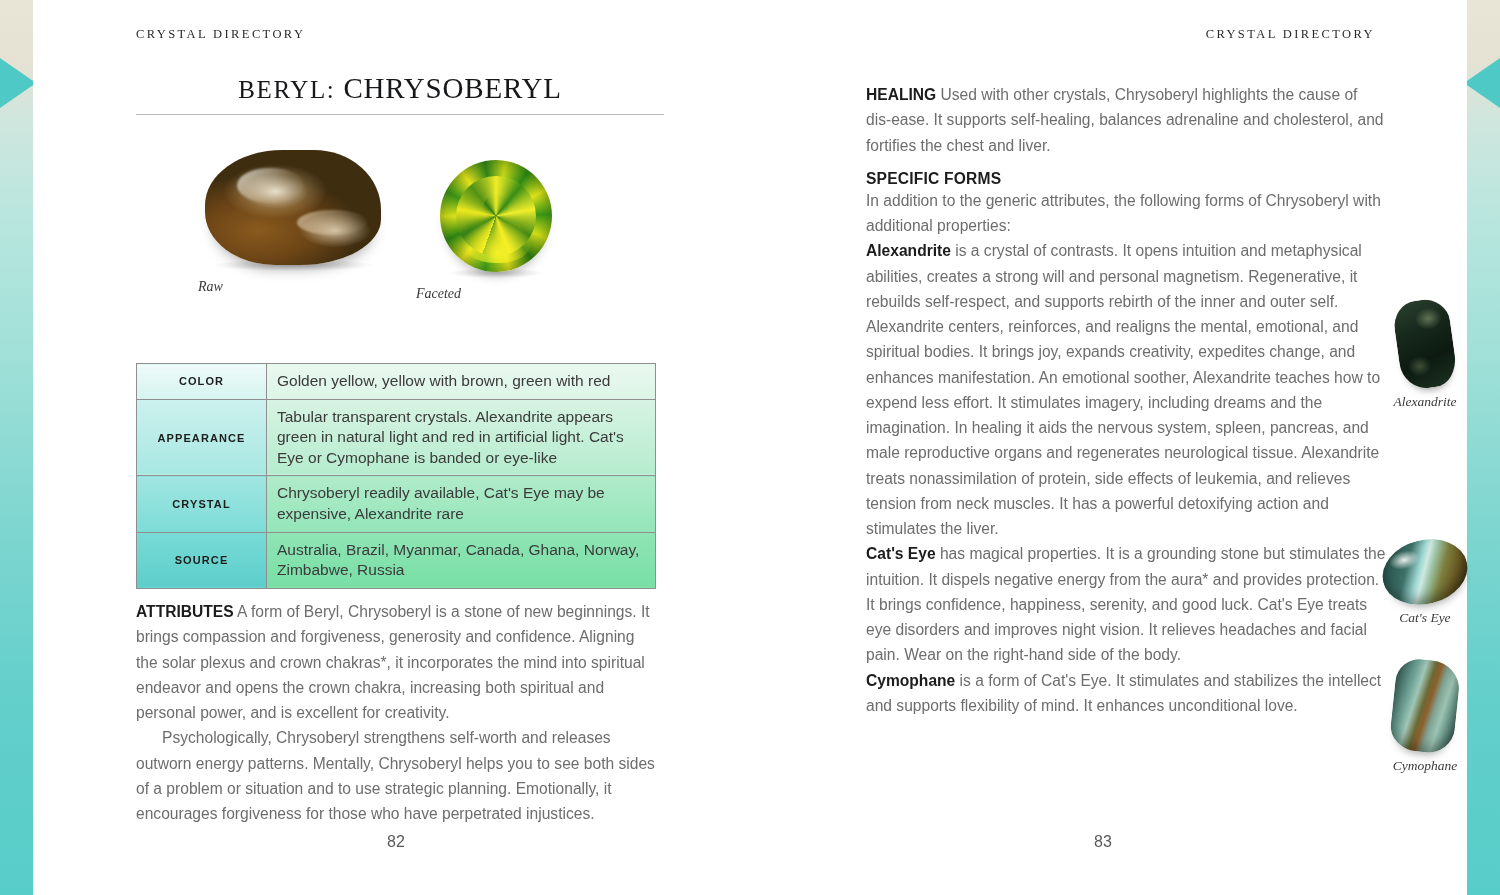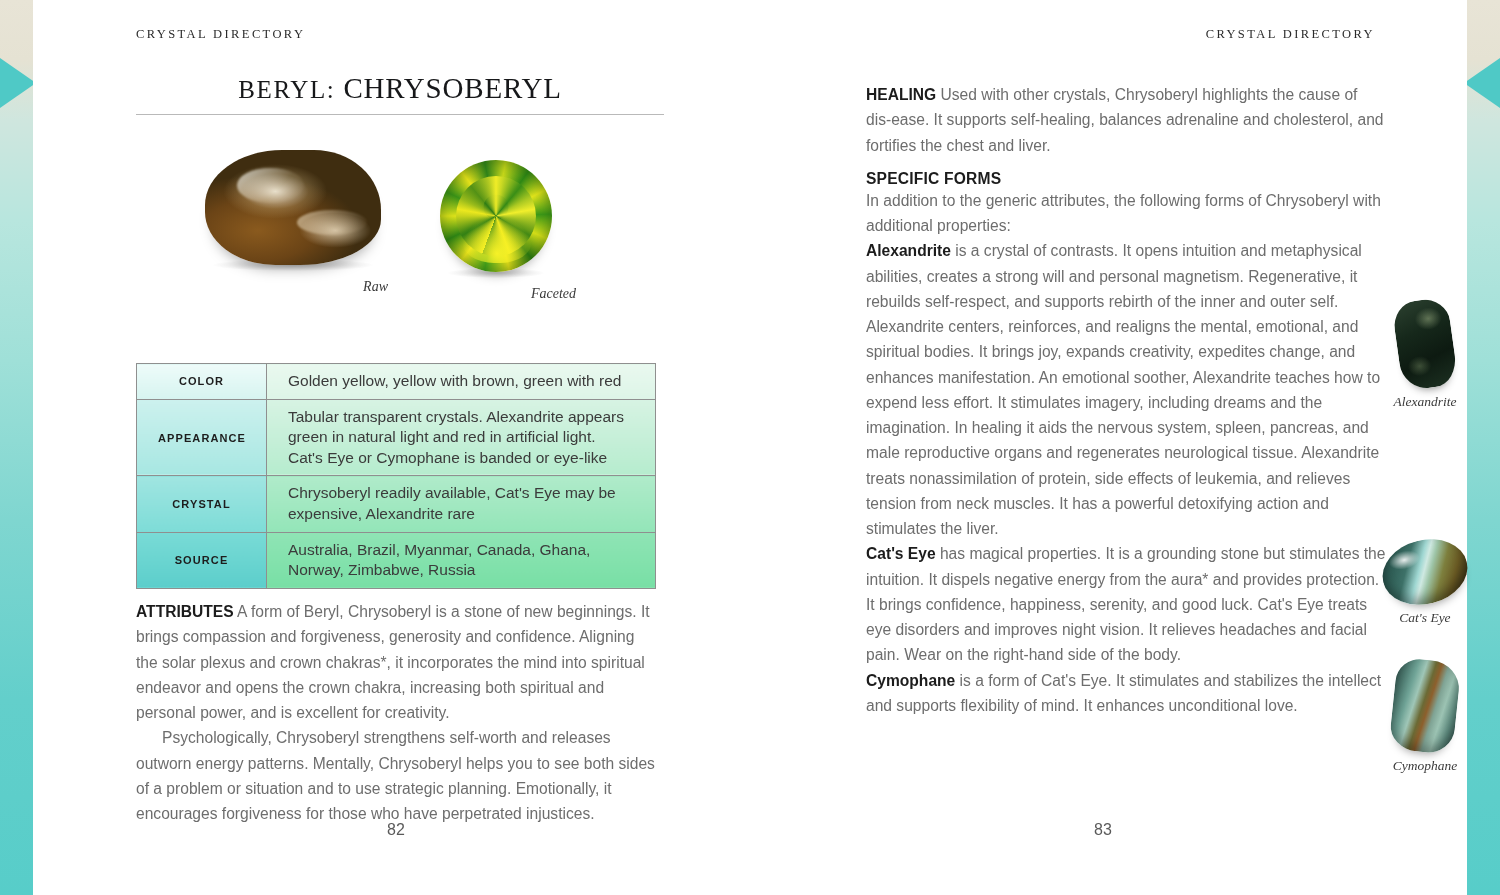--- a/index.html
+++ b/index.html
@@ -95,21 +95,21 @@
   .title .lead { font-size: 25px; letter-spacing: 1.6px; }
 
   
   .specimens {
     position: absolute;
     top: 150px;
     left: 16px;
     width: 528px;
     height: 200px;
   }
-  .specimen { position: absolute; text-align: right; }
+  .specimen { position: absolute; text-align: left; }
   .spec-caption {
     font-family: "Liberation Serif", serif;
     font-style: italic;
     font-size: 14px;
     color: #3a3a3a;
     margin-top: 8px;
   }
 
   
   .raw-stone {
@@ -203,21 +203,21 @@
     top: 363px;
     left: 136px;
     width: 520px;
     border-collapse: collapse;
     border: 1px solid #8f8f8f;
     table-layout: fixed;
   }
   .prop-table td {
     border: 1px solid #8f8f8f;
     vertical-align: middle;
-    padding: 7px 21px;
+    padding: 7px 10px;
   }
   .prop-table td.key {
     width: 130px;
     text-align: center;
     font-size: 11px;
     font-weight: bold;
     letter-spacing: 1.1px;
     color: #1d1d1d;
   }
   .prop-table td.val {
@@ -328,21 +328,21 @@
         #9fc6b7 36%, #6b6a35 47%, #8d5f2c 54%,
         #7fa394 63%, #9cc3b3 73%, #5d8a7e 86%, #2d4a45 100%),
       linear-gradient(#5d8a7e, #5d8a7e);
     box-shadow: inset 0 -6px 12px rgba(0,0,0,0.3), 0 8px 10px -7px rgba(0,0,0,0.4);
     transform: rotate(6deg);
   }
 
   
   .folio {
     position: absolute;
-    bottom: 56px;
+    bottom: 44px;
     font-size: 16px;
     color: #5a5a5a;
     text-align: center;
   }
   .folio.left  { left: 136px; width: 520px; }
   .folio.right { left: 843px; width: 520px; }
 </style>
 </head>
 <body>
 

